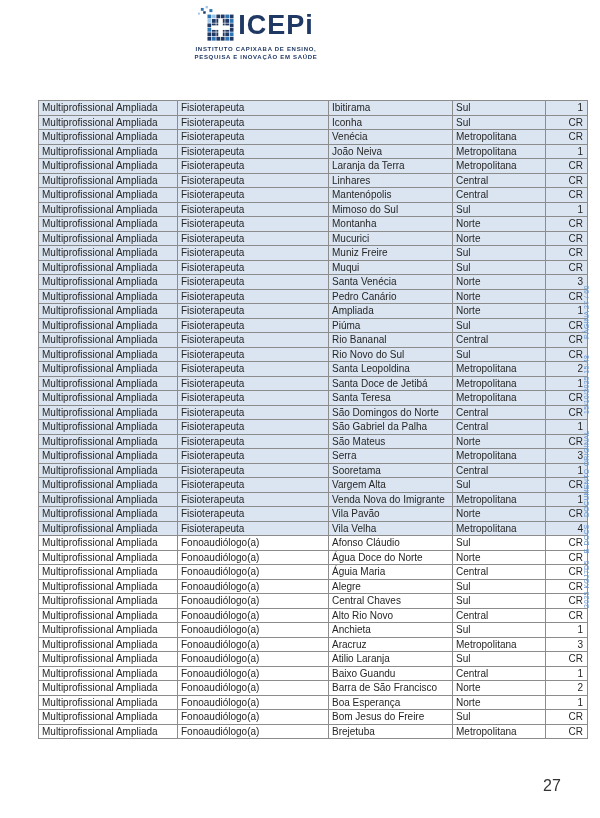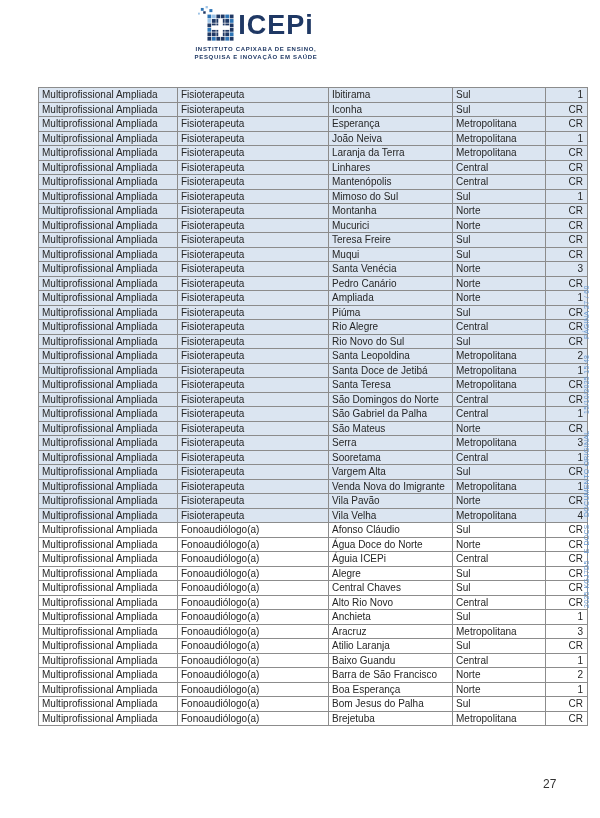--- a/index.html
+++ b/index.html
@@ -10,41 +10,41 @@
 
   
   .header{position:absolute;top:6px;left:0;width:512px;display:flex;justify-content:center;}
   .logo{display:flex;flex-direction:column;align-items:center;}
   .logo-row{display:flex;align-items:center;gap:4px;}
   .logo-word{font-size:27px;font-weight:bold;color:#1f3864;letter-spacing:1px;line-height:34px;}
   .tagline{margin-top:1px;text-align:center;color:#1f3864;font-size:6px;font-weight:bold;letter-spacing:0.7px;line-height:8px;}
 
   
   table.doc-table{
-    position:absolute;left:38px;top:87px;width:549px;
+    position:absolute;left:38px;top:100px;width:549px;
     border-collapse:collapse;table-layout:fixed;
   }
   table.doc-table td{
     border:1px solid #8c8c8c;
     font-size:10px;line-height:13.5px;height:13.5px;
     padding:0 3px;white-space:nowrap;overflow:hidden;
     color:#262626;background:#ffffff;
   }
   table.doc-table tr.shaded td{background:#dbe5f1;}
   table.doc-table td:last-child{text-align:right;padding-right:4px;}
 
   
   .vstamp{
     position:absolute;left:583px;top:263px;height:345px;width:14px;
     writing-mode:vertical-rl;transform:rotate(180deg);
     font-size:7px;color:#6b9bd2;letter-spacing:0.3px;white-space:nowrap;
   }
   .vstamp span+span{margin-top:14px;}
 
-  .page-number{position:absolute;left:543px;top:777px;font-size:12px;color:#333333;}
+  .page-number{position:absolute;left:543px;top:777px;font-size:16px;color:#333333;}
 </style>
 </head>
 <body>
 
 <div class="header">
   <div class="logo">
     <div class="logo-row">
       <svg width="36" height="38" viewBox="0 0 38 40" aria-hidden="true">
 
         <rect x="3" y="2" width="3" height="3" fill="#2e75b6"></rect>
@@ -121,21 +121,21 @@
       <tr class="shaded">
         <td>Multiprofissional Ampliada</td>
         <td>Fisioterapeuta</td>
         <td>Iconha</td>
         <td>Sul</td>
         <td>CR</td>
       </tr>
       <tr class="shaded">
         <td>Multiprofissional Ampliada</td>
         <td>Fisioterapeuta</td>
-        <td>Esperança</td>
+        <td>Venécia</td>
         <td>Metropolitana</td>
         <td>CR</td>
       </tr>
       <tr class="shaded">
         <td>Multiprofissional Ampliada</td>
         <td>Fisioterapeuta</td>
         <td>João Neiva</td>
         <td>Metropolitana</td>
         <td>1</td>
       </tr>
@@ -177,21 +177,21 @@
       <tr class="shaded">
         <td>Multiprofissional Ampliada</td>
         <td>Fisioterapeuta</td>
         <td>Mucurici</td>
         <td>Norte</td>
         <td>CR</td>
       </tr>
       <tr class="shaded">
         <td>Multiprofissional Ampliada</td>
         <td>Fisioterapeuta</td>
-        <td>Teresa Freire</td>
+        <td>Muniz Freire</td>
         <td>Sul</td>
         <td>CR</td>
       </tr>
       <tr class="shaded">
         <td>Multiprofissional Ampliada</td>
         <td>Fisioterapeuta</td>
         <td>Muqui</td>
         <td>Sul</td>
         <td>CR</td>
       </tr>
@@ -219,21 +219,21 @@
       <tr class="shaded">
         <td>Multiprofissional Ampliada</td>
         <td>Fisioterapeuta</td>
         <td>Piúma</td>
         <td>Sul</td>
         <td>CR</td>
       </tr>
       <tr class="shaded">
         <td>Multiprofissional Ampliada</td>
         <td>Fisioterapeuta</td>
-        <td>Rio Alegre</td>
+        <td>Rio Bananal</td>
         <td>Central</td>
         <td>CR</td>
       </tr>
       <tr class="shaded">
         <td>Multiprofissional Ampliada</td>
         <td>Fisioterapeuta</td>
         <td>Rio Novo do Sul</td>
         <td>Sul</td>
         <td>CR</td>
       </tr>
@@ -331,21 +331,21 @@
       <tr>
         <td>Multiprofissional Ampliada</td>
         <td>Fonoaudiólogo(a)</td>
         <td>Água Doce do Norte</td>
         <td>Norte</td>
         <td>CR</td>
       </tr>
       <tr>
         <td>Multiprofissional Ampliada</td>
         <td>Fonoaudiólogo(a)</td>
-        <td>Águia ICEPi</td>
+        <td>Águia Maria</td>
         <td>Central</td>
         <td>CR</td>
       </tr>
       <tr>
         <td>Multiprofissional Ampliada</td>
         <td>Fonoaudiólogo(a)</td>
         <td>Alegre</td>
         <td>Sul</td>
         <td>CR</td>
       </tr>
@@ -401,21 +401,21 @@
       <tr>
         <td>Multiprofissional Ampliada</td>
         <td>Fonoaudiólogo(a)</td>
         <td>Boa Esperança</td>
         <td>Norte</td>
         <td>1</td>
       </tr>
       <tr>
         <td>Multiprofissional Ampliada</td>
         <td>Fonoaudiólogo(a)</td>
-        <td>Bom Jesus do Palha</td>
+        <td>Bom Jesus do Freire</td>
         <td>Sul</td>
         <td>CR</td>
       </tr>
       <tr>
         <td>Multiprofissional Ampliada</td>
         <td>Fonoaudiólogo(a)</td>
         <td>Brejetuba</td>
         <td>Metropolitana</td>
         <td>CR</td>
       </tr>

